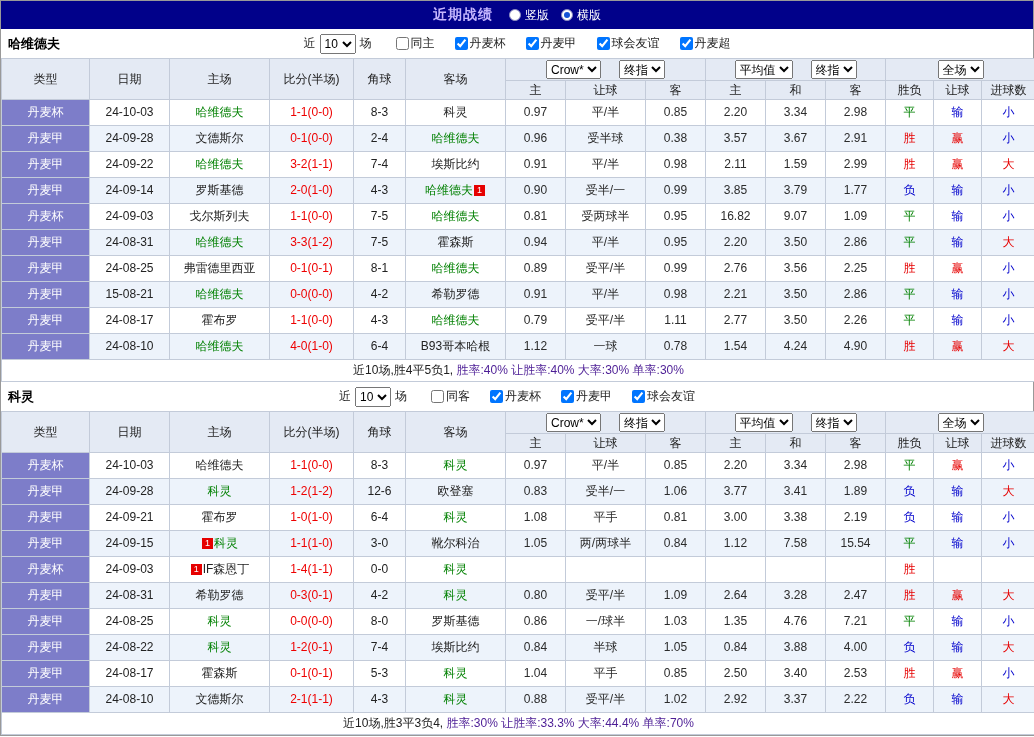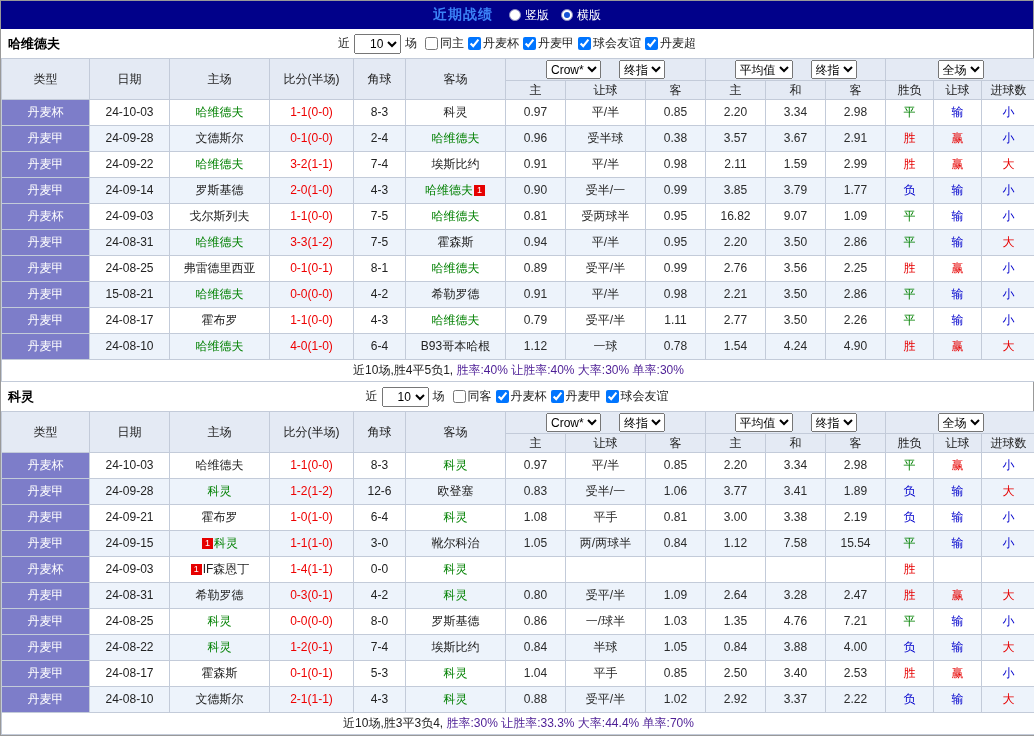--- a/index.html
+++ b/index.html
@@ -15,21 +15,21 @@
 
   
   .topbar {
     height: 28px;
     background: #01018a;
     display: flex;
     align-items: center;
     justify-content: center;
     gap: 16px;
   }
-  .topbar .title { color: #3b82f6; font-weight: bold; font-size: 14px; letter-spacing: 1px; }
+  .topbar .title { color: #c4b5fd; font-weight: bold; font-size: 14px; letter-spacing: 1px; }
   .vopt { display: inline-flex; align-items: center; gap: 4px; color: #fff; font-size: 12px; cursor: pointer; }
   .rc {
     width: 12px; height: 12px; border-radius: 50%;
     background: #fff; border: 1px solid #8a8ac0;
     display: inline-block; position: relative;
   }
   .rc.sel::after {
     content: ''; position: absolute; left: 2px; top: 2px;
     width: 6px; height: 6px; border-radius: 50%; background: #1553d6;
   }
@@ -41,22 +41,22 @@
     display: flex;
     align-items: center;
     background: #fff;
   }
   .sec-head .team { font-weight: bold; font-size: 13px; padding-left: 7px; color: #000; }
   .sec-head .filters {
     position: absolute; left: 0; right: 0;
     text-align: center;
     display: flex; align-items: center; justify-content: center; gap: 4px;
   }
-  .filters select { font-size: 12px; height: 20px; padding-left: 11px; }
-  .cb { display: inline-flex; align-items: center; margin-left: 4px; cursor: pointer; }
+  .filters select { font-size: 12px; height: 20px; }
+  .cb { display: inline-flex; align-items: center; margin-left: 20px; cursor: pointer; }
   .cb input { margin: 0 2px 0 0; width: 13px; height: 13px; }
 
   
   table { width: 1034px; border-collapse: collapse; table-layout: fixed; font-size: 12px; }
   th, td {
     border: 1px solid #c3cbd9;
     text-align: center;
     white-space: nowrap;
     overflow: hidden;
     padding: 0;

